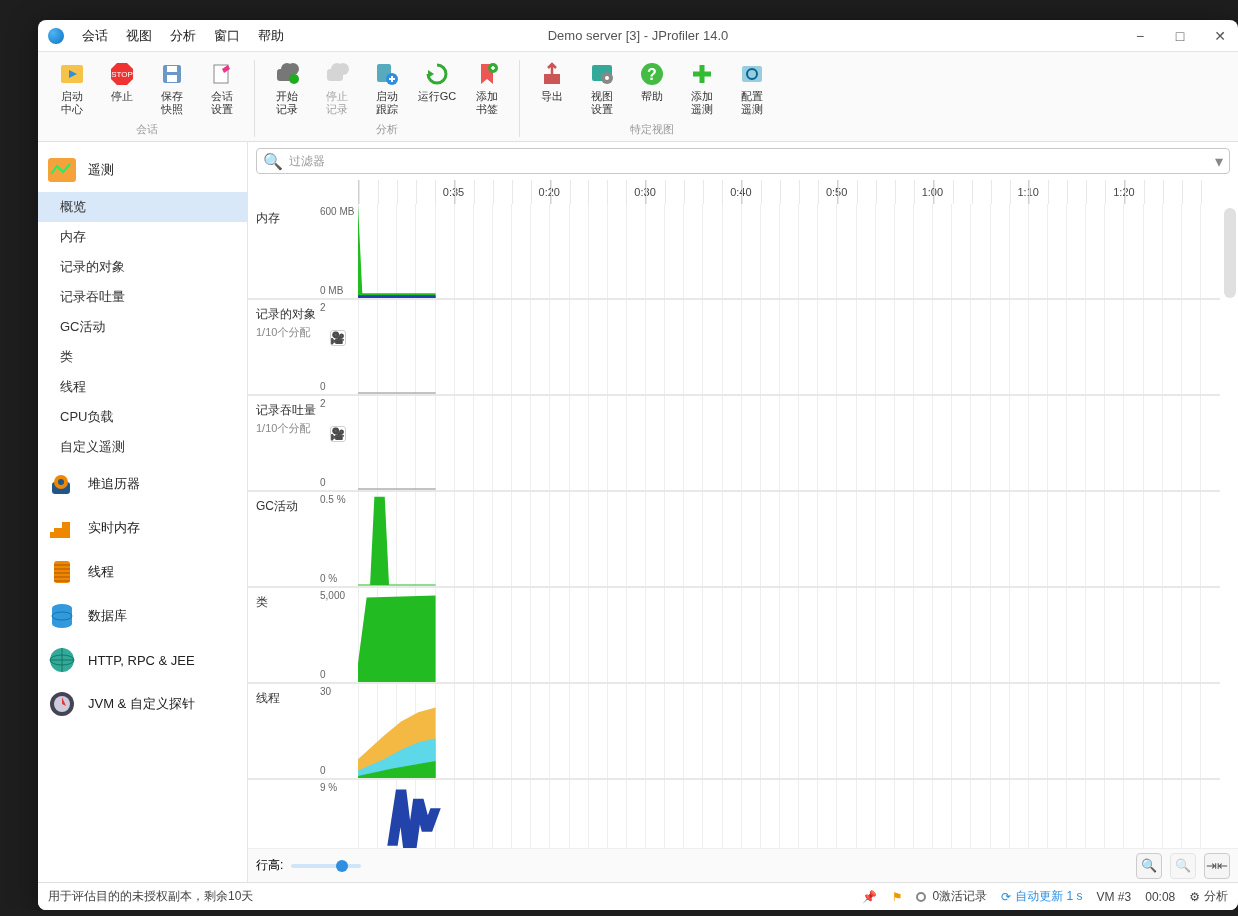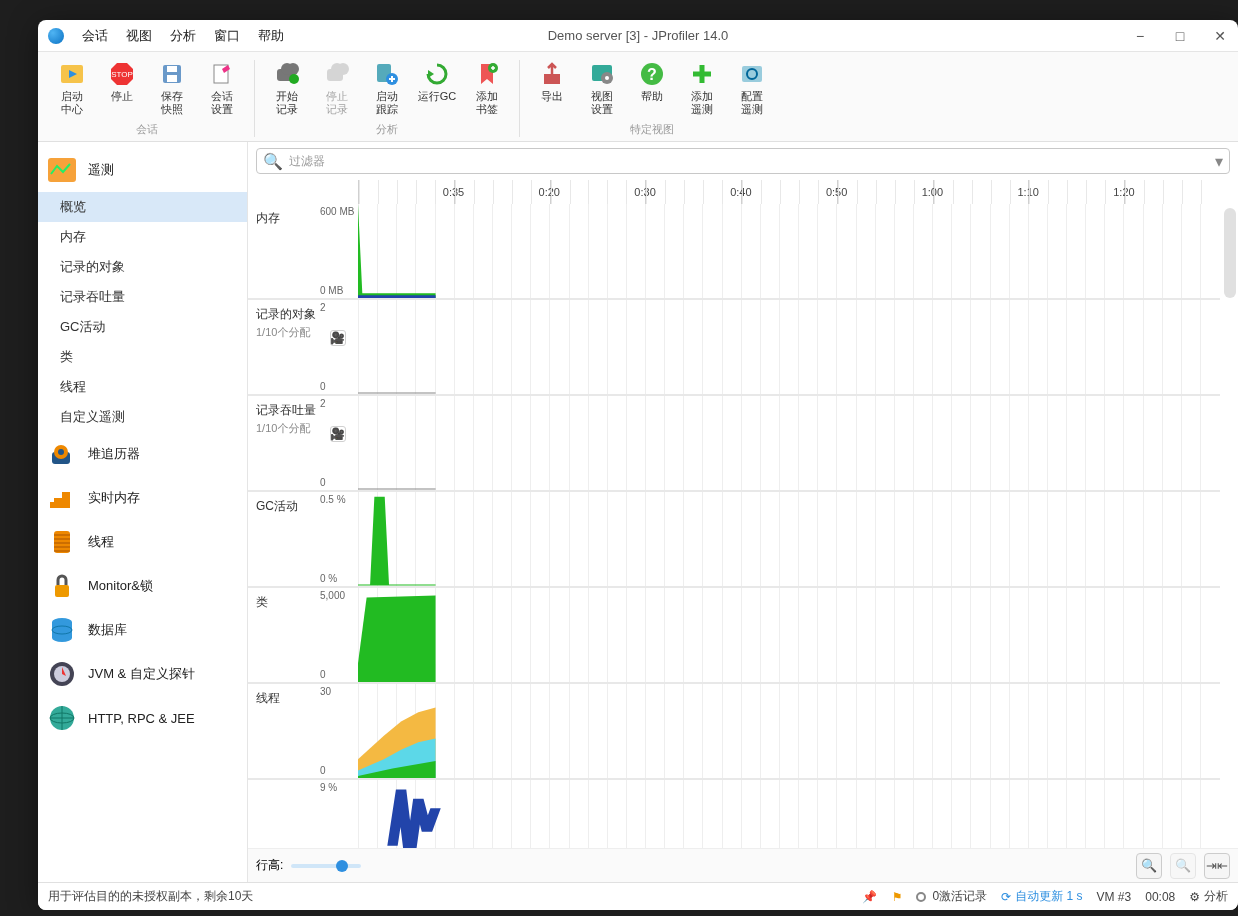--- a/index.html
+++ b/index.html
@@ -255,20 +255,21 @@
           </div>
         <div class="stxt">遥测</div>
       </div>
       <div class="side-sub active">概览</div>
       <div class="side-sub">内存</div>
       <div class="side-sub">记录的对象</div>
       <div class="side-sub">记录吞吐量</div>
       <div class="side-sub">GC活动</div>
       <div class="side-sub">类</div>
       <div class="side-sub">线程</div>
+      <div class="side-sub">CPU负载</div>
       <div class="side-sub">自定义遥测</div>
 
       <div class="side-sec">
           <div class="sicon">
             <svg width="28" height="24">
               <rect x="4" y="10" width="18" height="12" rx="3" fill="#258"></rect>
               <circle cx="13" cy="10" r="7" fill="#e80"></circle>
               <circle cx="13" cy="10" r="3" fill="#258"></circle>
             </svg>
           </div>
@@ -288,57 +289,48 @@
           <div class="sicon">
             <svg width="24" height="26">
               <rect x="4" y="2" width="16" height="22" fill="#e80" rx="3"></rect>
               <path d="M4 6h16M4 10h16M4 14h16M4 18h16M4 22h16" stroke="#a50"></path>
             </svg>
           </div>
           <div class="stxt">线程</div>
         </div>
       <div class="side-sec">
           <div class="sicon">
-            <svg width="22" height="26">
-              <rect x="4" y="12" width="14" height="12" fill="#e90" rx="2"></rect>
-              <path d="M7 12 V7 a4 4 0 0 1 8 0 V12" fill="none" stroke="#555" stroke-width="3"></path>
-            </svg>
-          </div>
-          <div class="stxt">Monitor&amp;锁</div>
-        </div>
-      <div class="side-sec">
-          <div class="sicon">
             <svg width="24" height="26">
               <ellipse cx="12" cy="5" rx="10" ry="4" fill="#39d"></ellipse>
               <rect x="2" y="5" width="20" height="16" fill="#39d"></rect>
               <ellipse cx="12" cy="21" rx="10" ry="4" fill="#39d"></ellipse>
               <ellipse cx="12" cy="13" rx="10" ry="4" fill="none" stroke="#17a"></ellipse>
             </svg>
           </div>
           <div class="stxt">数据库</div>
+        </div>
+      <div class="side-sec">
+          <div class="sicon">
+            <svg width="26" height="26">
+              <circle cx="13" cy="13" r="12" fill="#3a9"></circle>
+              <ellipse cx="13" cy="13" rx="12" ry="5" fill="none" stroke="#176"></ellipse>
+              <path d="M13 1 V25 M1 13 H25" stroke="#176"></path>
+            </svg>
+          </div>
+          <div class="stxt">HTTP, RPC &amp; JEE</div>
         </div>
       <div class="side-sec">
           <div class="sicon">
             <svg width="26" height="26">
               <circle cx="13" cy="13" r="12" fill="#445"></circle>
               <circle cx="13" cy="13" r="8" fill="#ccd"></circle>
               <polygon points="13,6 17,15 13,13" fill="#e33"></polygon>
             </svg>
           </div>
           <div class="stxt">JVM &amp; 自定义探针</div>
-        </div>
-      <div class="side-sec">
-          <div class="sicon">
-            <svg width="26" height="26">
-              <circle cx="13" cy="13" r="12" fill="#3a9"></circle>
-              <ellipse cx="13" cy="13" rx="12" ry="5" fill="none" stroke="#176"></ellipse>
-              <path d="M13 1 V25 M1 13 H25" stroke="#176"></path>
-            </svg>
-          </div>
-          <div class="stxt">HTTP, RPC &amp; JEE</div>
         </div>
     </div>
 
     <div class="main">
       <div class="filterbar">
         <div class="filterbox">
           <span>🔍</span>
           <span style="color:#999;font-size:12px;">过滤器</span>
           <span>▾</span>
         </div>

